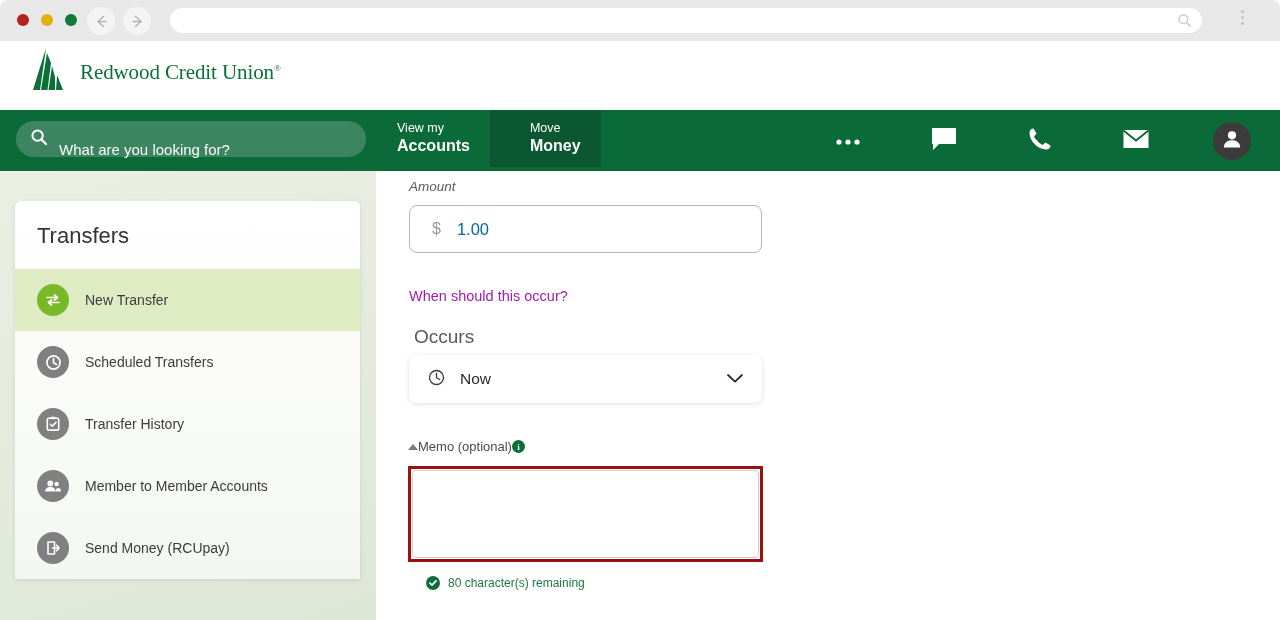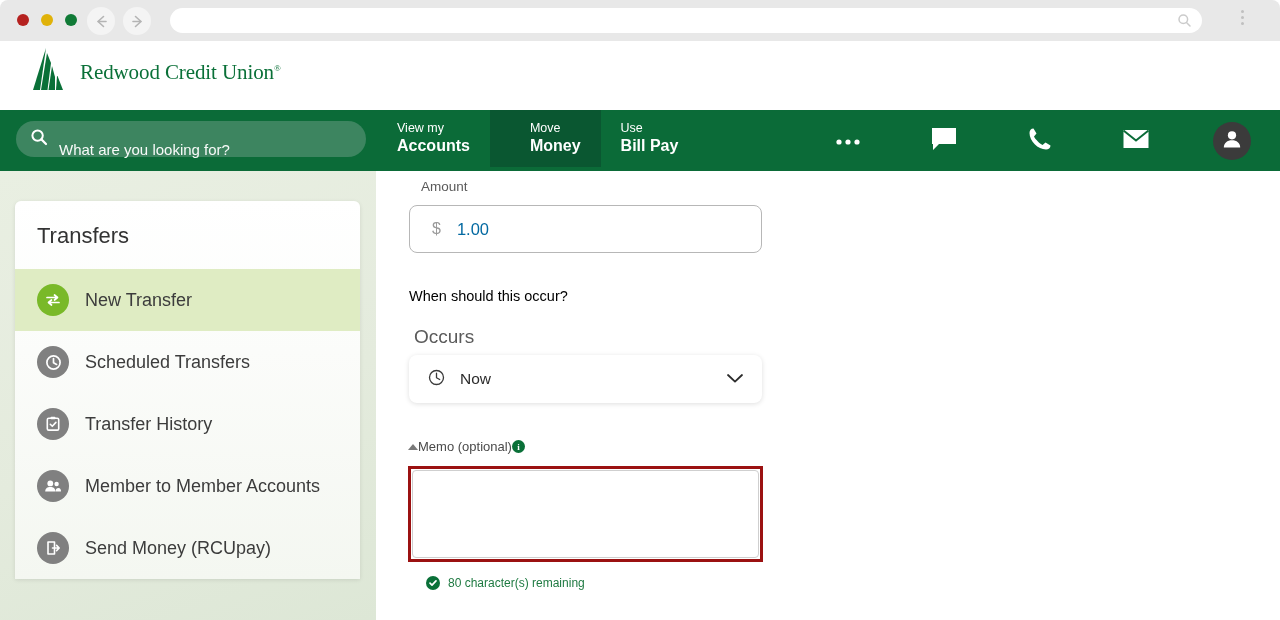--- a/index.html
+++ b/index.html
@@ -144,21 +144,21 @@
     padding: 0 0 0 22px; height: 62px;
   }
   .sidebar-item.active { background: #dfecc3; }
   .side-icon {
     width: 32px; height: 32px; border-radius: 50%;
     background: #808080;
     display: flex; align-items: center; justify-content: center;
     flex-shrink: 0;
   }
   .sidebar-item.active .side-icon { background: #79b928; }
-  .sidebar-label { font-size: 18px; color: #3c3c3c; }
+  .sidebar-label { font-size: 14px; color: #3c3c3c; }
 
   
   .form-area {
     position: absolute; left: 376px; top: 0;
     width: 904px; height: 449px;
     background: #ffffff;
   }
   .field-label {
     font-size: 13.5px; color: #5a5a5a;
     margin-left: 33px;
@@ -169,21 +169,21 @@
     border: 1px solid #b7b7b7;
     border-radius: 8px;
     background: #ffffff;
     display: flex; align-items: center; padding: 0 22px; gap: 16px;
   }
   .amount-dollar { color: #9a9a9a; font-size: 16px; }
   .amount-value { color: #0369a1; font-size: 16.5px; }
 
   .section-q {
     position: absolute; left: 33px; top: 117px;
-    font-size: 14.5px; color: #000000;
+    font-size: 14.5px; color: #a21caf;
   }
   .occurs-label {
     position: absolute; left: 38px; top: 155px;
     font-size: 19px; color: #5a5a5a;
   }
   .occurs-select {
     position: absolute; left: 33px; top: 184px;
     width: 353px; height: 48px;
     background: #ffffff;
     border-radius: 8px;
@@ -312,24 +312,20 @@
 
 <div class="nav-tabs">
   <div class="nav-tab">
     <span class="nav-tab-top">View my</span>
     <span class="nav-tab-bottom">Accounts</span>
   </div>
   <div class="nav-tab active">
     <span class="nav-tab-top">Move</span>
     <span class="nav-tab-bottom">Money</span>
   </div>
-  <div class="nav-tab">
-    <span class="nav-tab-top">Use</span>
-    <span class="nav-tab-bottom">Bill Pay</span>
-  </div>
 </div>
 
 <div class="nav-icons">
   <div class="nav-icon-btn">
     <span>
       <svg width="26" height="8" viewBox="0 0 26 8">
         <circle cx="4" cy="4" r="2.6" fill="#ffffff"></circle>
         <circle cx="13" cy="4" r="2.6" fill="#ffffff"></circle>
         <circle cx="22" cy="4" r="2.6" fill="#ffffff"></circle>
       </svg>
@@ -426,21 +422,21 @@
           <path d="M4 3 H10.5 V15 H4 Z" fill="none" stroke="#ffffff" stroke-width="1.6" stroke-linejoin="round"></path>
           <path d="M8.5 9 H15 M12.6 6.4 L15.2 9 L12.6 11.6" fill="none" stroke="#ffffff" stroke-width="1.6" stroke-linecap="round" stroke-linejoin="round"></path>
         </svg>
       </span>
       <span class="sidebar-label">Send Money (RCUpay)</span>
     </div>
   </div>
 
   <div class="form-area">
 
-    <div class="field-label" style="position:absolute;left:12px;top:8px;">Amount</div>
+    <div class="field-label" style="position:absolute;left:0;top:8px;font-style:italic;">Amount</div>
 
     <div class="amount-box">
       <span class="amount-dollar">$</span>
       <span class="amount-value">1.00</span>
     </div>
 
     <div class="section-q">When should this occur?</div>
 
     <div class="occurs-label">Occurs</div>
 

